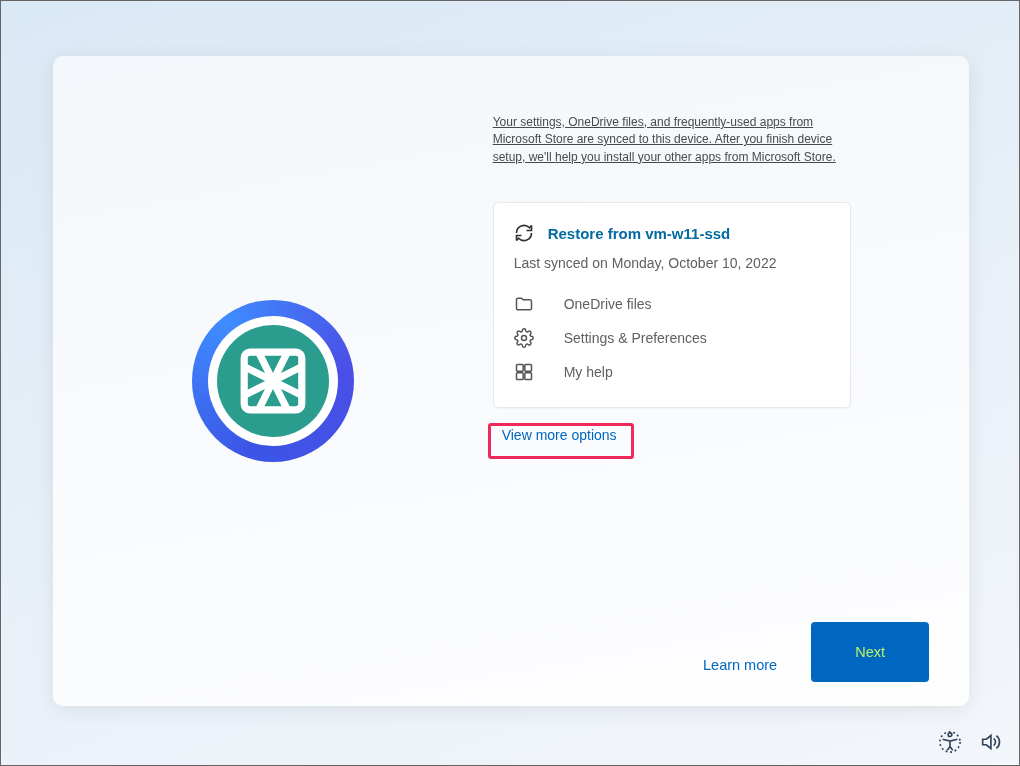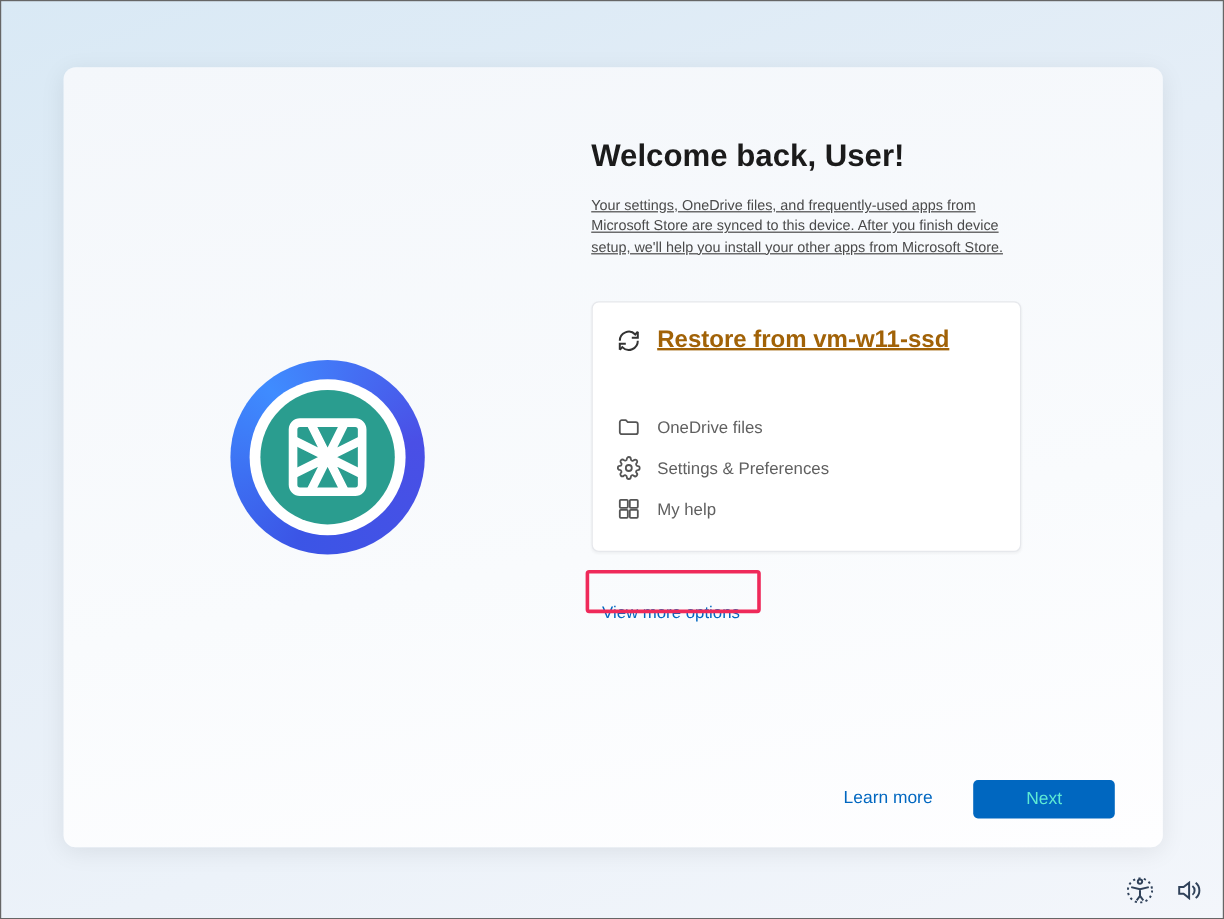--- a/index.html
+++ b/index.html
@@ -84,37 +84,37 @@
     box-shadow: 0 1px 2px rgba(0,0,0,0.04);
     margin-bottom: 18px;
   }
   .restore-head {
     display: flex;
     align-items: center;
     gap: 14px;
     margin-bottom: 10px;
   }
   .restore-head .icon { width: 20px; height: 20px; color:#333; }
-  .restore-title { font-size: 20px; font-weight: 600; color: #a16207; text-decoration: underline; }
+  .restore-title { font-size: 15px; font-weight: 600; color: #0369a1; }
   .restore-sub { font-size: 14px; color: #606060; line-height: 1.45; margin-bottom: 14px; }
   .restore-item {
     display: flex;
     align-items: center;
-    gap: 14px;
+    gap: 30px;
     padding: 7px 0;
     color: #606060;
     font-size: 14px;
     text-align: center;
   }
   .restore-item .icon { width: 20px; height: 20px; color:#555; }
   .more-options {
     display: inline-block;
     font-size: 14px;
     color: #0067c0;
-    padding: 24px 9px;
+    padding: 1px 9px;
     cursor: pointer;
   }
   .highlight-box {
     border: 3px solid #ef2a5a;
     border-radius: 3px;
     position: absolute;
     pointer-events: none;
   }
   .footer {
     position: absolute;
@@ -127,25 +127,25 @@
   .link-btn {
     font-size: 14.5px;
     color: #0067c0;
     background: transparent;
     border: none;
     padding: 9px 16px;
     cursor: pointer;
   }
   .primary-btn {
     font-size: 14.5px;
-    color: #5eead4;
+    color: #bef264;
     background: #0067c0;
     border: none;
     border-radius: 4px;
-    padding: 8px 44px;
+    padding: 22px 44px;
     cursor: pointer;
   }
   .sys-icons {
     position: absolute;
     bottom: 12px;
     right: 18px;
     display: flex;
     gap: 18px;
     color: #30425a;
   }
@@ -163,33 +163,32 @@
           <svg viewBox="0 0 100 100" fill="none" stroke="#ffffff" stroke-width="10">
             <rect x="10" y="10" width="80" height="80" rx="8"></rect>
             <path d="M30 10 L70 90 M70 10 L30 90 M10 30 L90 70 M10 70 L90 30"></path>
           </svg>
         </div>
       </div>
     </div>
   </div>
 
   <div class="right-pane">
-    <h1 class="title">Welcome back, User!</h1>
     <p class="desc">Your settings, OneDrive files, and frequently-used apps from Microsoft Store are synced to this device. After you finish device setup, we'll help you install your other apps from Microsoft Store.</p>
 
     <div class="restore-box">
       <div class="restore-head">
         <svg class="icon" viewBox="0 0 24 24" fill="none" stroke="currentColor" stroke-width="2">
           <path d="M21 12a9 9 0 0 1-15.5 6.3L3 21M3 12a9 9 0 0 1 15.5-6.3L21 3"></path>
           <path d="M21 3v6h-6M3 21v-6h6"></path>
         </svg>
         <div class="restore-title">Restore from vm-w11-ssd</div>
       </div>
       <div class="restore-sub">
-        <br>
+        <span>Last synced on Monday, October 10, 2022</span><br>
       </div>
       <div class="restore-item">
         <svg class="icon" viewBox="0 0 24 24" fill="none" stroke="currentColor" stroke-width="1.8">
           <path d="M3 7a2 2 0 0 1 2-2h4l2 2h8a2 2 0 0 1 2 2v8a2 2 0 0 1-2 2H5a2 2 0 0 1-2-2V7z"></path>
         </svg>
         <span>OneDrive files</span>
       </div>
       <div class="restore-item">
         <svg class="icon" viewBox="0 0 24 24" fill="none" stroke="currentColor" stroke-width="1.8">
           <circle cx="12" cy="12" r="3"></circle>

